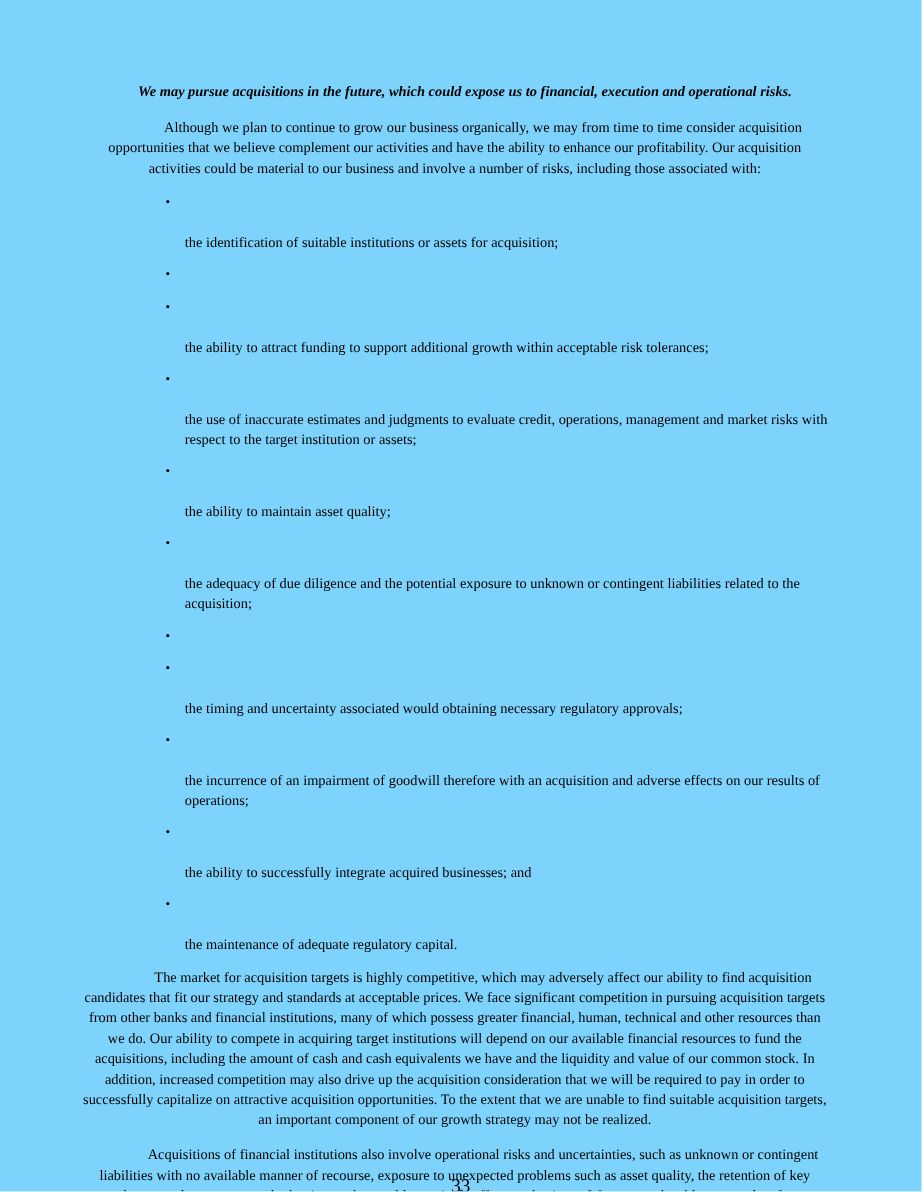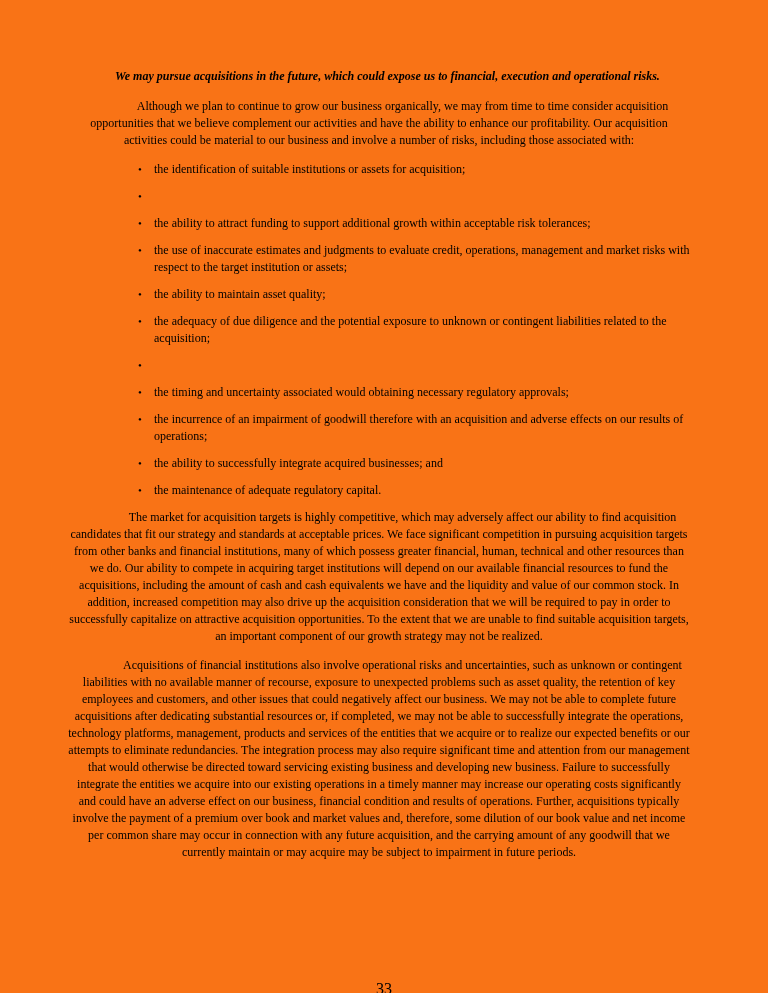--- a/index.html
+++ b/index.html
@@ -4,21 +4,21 @@
 <style>
   html, body {
     margin: 0;
     padding: 0;
     background: #ffffff;
   }
   .page {
     position: relative;
     width: 768px;
     height: 993px;
-    background: #f97316;
+    background: #7dd3fc;
     color: #000000;
     font-family: "Liberation Serif", serif;
     overflow: hidden;
   }
   .content {
     padding: 68px 78px 0 68px;
   }
   .heading {
     margin: 0 0 13px 0;
     font-size: 12px;
@@ -46,20 +46,21 @@
     font-size: 12px;
     line-height: 17px;
   }
   .bullet-dot {
     flex: none;
     width: 16px;
     font-size: 11px;
   }
   .bullet-text {
     flex: 1;
+    margin-top: 33px;
   }
   .page-number {
     position: absolute;
     top: 980px;
     left: 0;
     width: 100%;
     text-align: center;
     font-size: 16px;
     line-height: 17px;
   }

